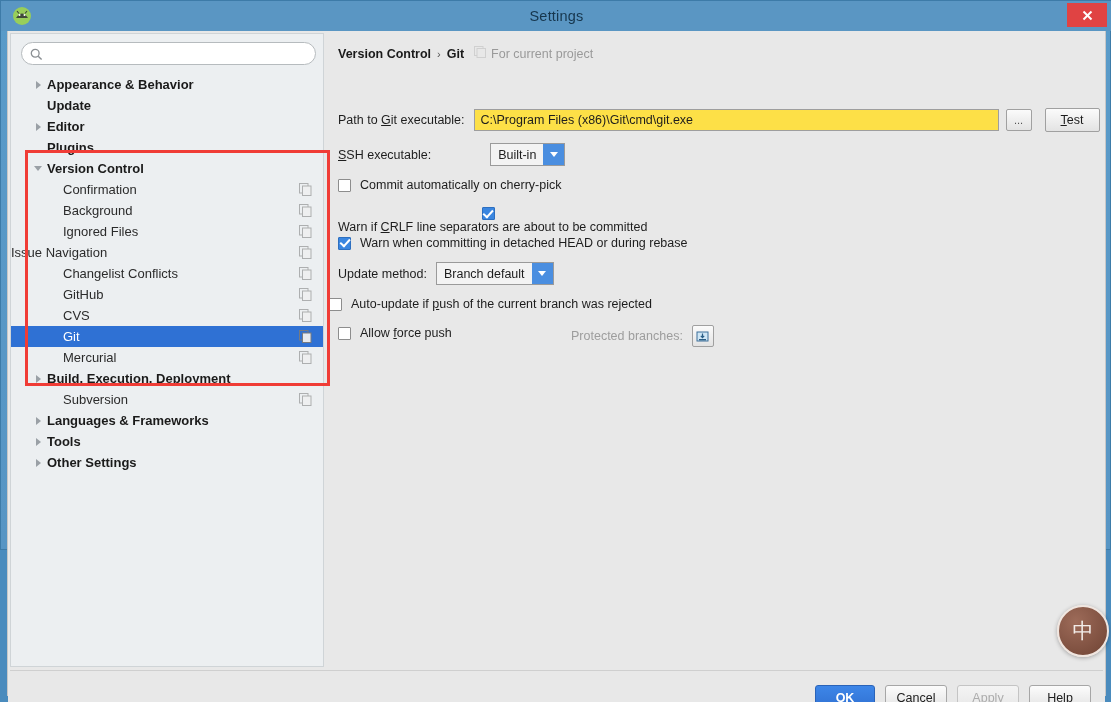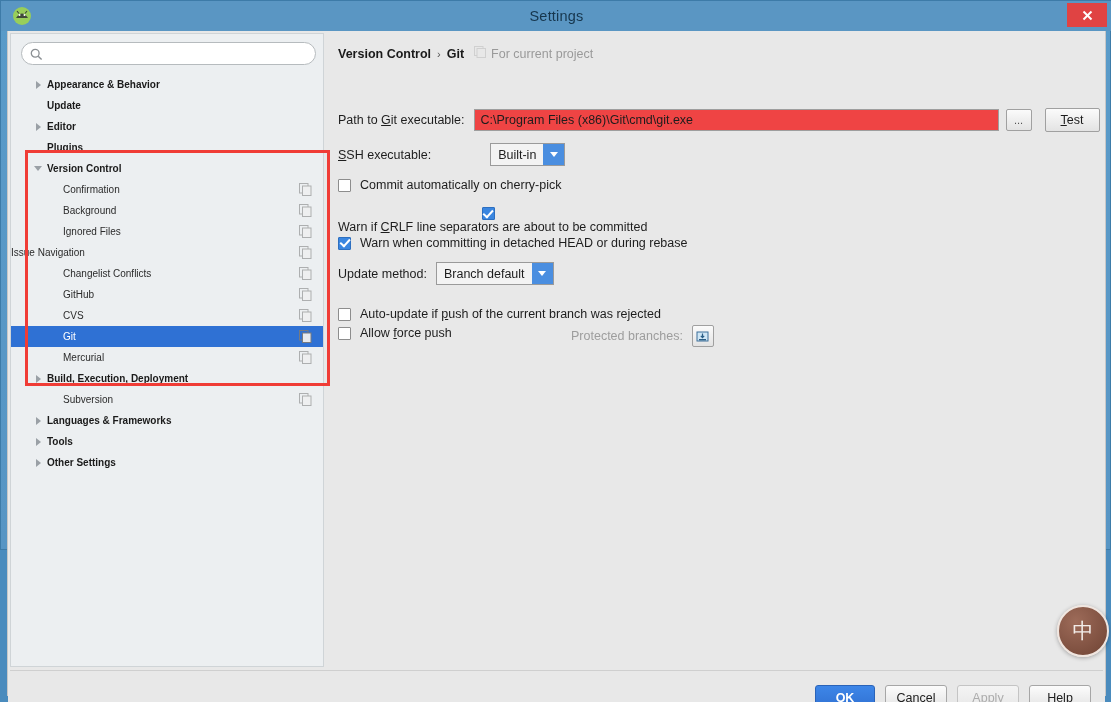--- a/index.html
+++ b/index.html
@@ -83,21 +83,21 @@
   .tree {
     position: absolute; left: 0; top: 40px;
     width: 312px; height: 592px;
     overflow: hidden;
   }
   .tree-row {
     position: relative;
     height: 21px;
     display: flex;
     align-items: center;
-    font-size: 10px;
+    font-size: 13px;
     color: #1a1a1a;
     cursor: default;
     white-space: nowrap;
   }
   .tree-row.group { font-weight: bold; }
   .tree-row.child { font-weight: normal; color: #2b2b2b; }
   .tree-row.selected {
     background: #2f71d4;
     color: #ffffff;
   }
@@ -156,21 +156,21 @@
     position: absolute;
     display: flex;
     align-items: center;
   }
   .lbl { font-size: 12.5px; color: #1d1d1d; white-space: nowrap; }
   .lbl u { text-decoration: underline; }
 
   .txt-input {
     height: 22px;
     border: 1px solid #9e9e9e;
-    background: #ef4444;
+    background: #fde047;
     font-size: 12.5px;
     padding: 0 6px;
     color: #1d1d1d;
     font-family: "Liberation Sans", sans-serif;
     outline: none;
   }
   .txt-input.disabled {
     background: #ebebeb;
     color: #a0a0a0;
     border-color: #b9b9b9;
@@ -504,21 +504,21 @@
       </div>
 
       <div class="form-row" style="left:12px; top:229px;">
         <span class="lbl">Update method:</span>
         <div class="combo" style="margin-left:9px;">
           <span class="combo-val">Branch default</span>
           <span class="combo-arrow"></span>
         </div>
       </div>
 
-      <div class="form-row cb-row" style="left:12px; top:264px;margin-top:10px;">
+      <div class="form-row cb-row" style="left:3px; top:264px;">
         <span class="cbox"></span>
         <span class="cb-label"><span>Auto-update if </span><u>p</u><span>ush of the current branch was rejected</span></span>
       </div>
 
       <div class="form-row cb-row" style="left:12px; top:293px;">
         <span class="cbox"></span>
         <span class="cb-label"><span>Allow </span><u>f</u><span>orce push</span></span>
       </div>
 
       <div class="form-row" style="left:245px; top:292px;">

